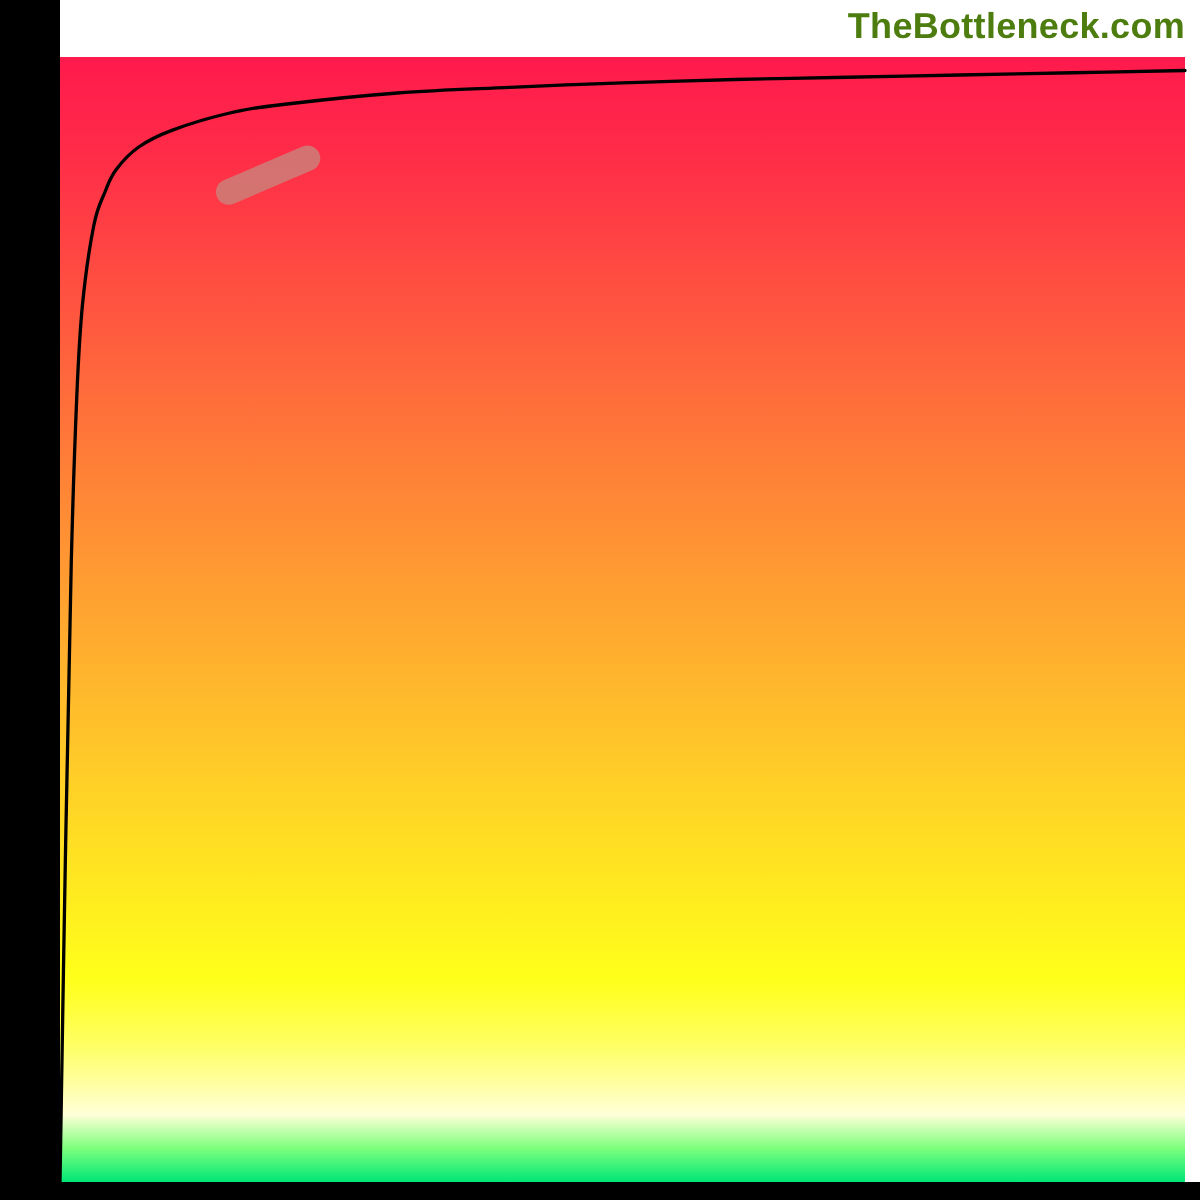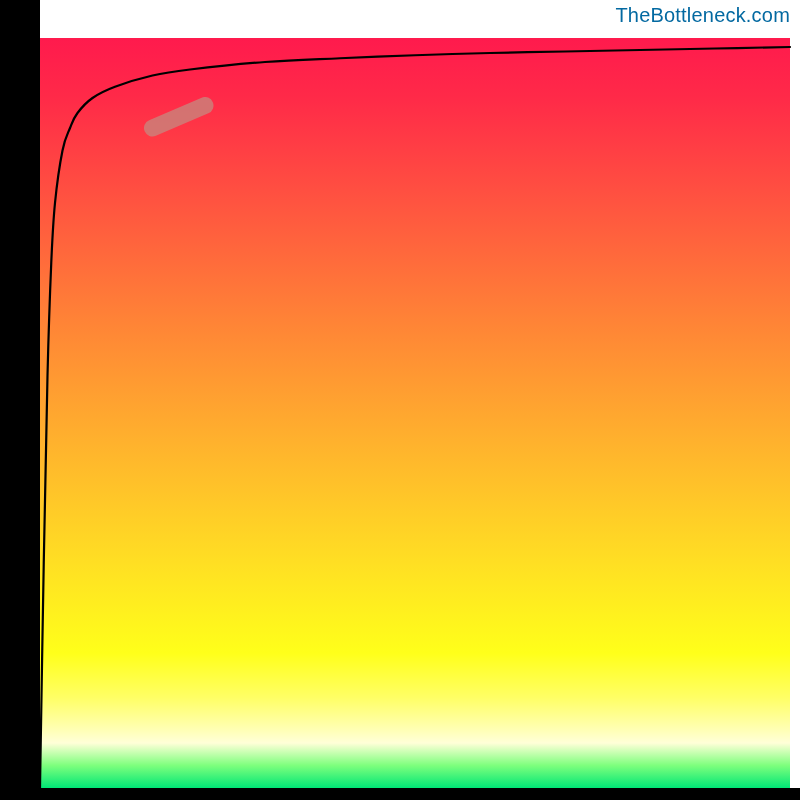--- a/index.html
+++ b/index.html
@@ -13,23 +13,23 @@
   }
   .frame {
     position: relative;
     width: 800px;
     height: 800px;
   }
   .attribution {
     position: absolute;
     top: 4px;
     right: 10px;
-    font-size: 20px;
-    color: #0369a1;
-    font-weight: 400;
+    font-size: 24px;
+    color: #4d7c0f;
+    font-weight: 700;
     letter-spacing: 0.2px;
   }
   .plot-area {
     position: absolute;
     left: 40px;
     top: 38px;
     width: 750px;
     height: 750px;
     
     background: linear-gradient(

